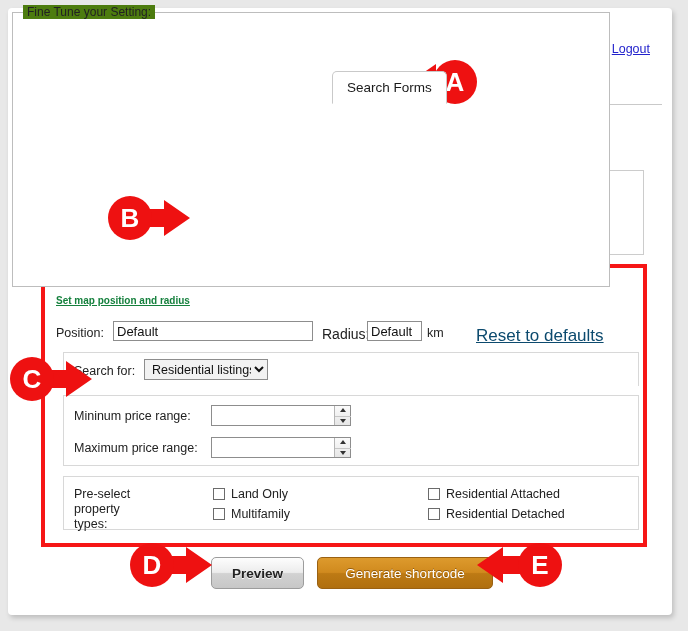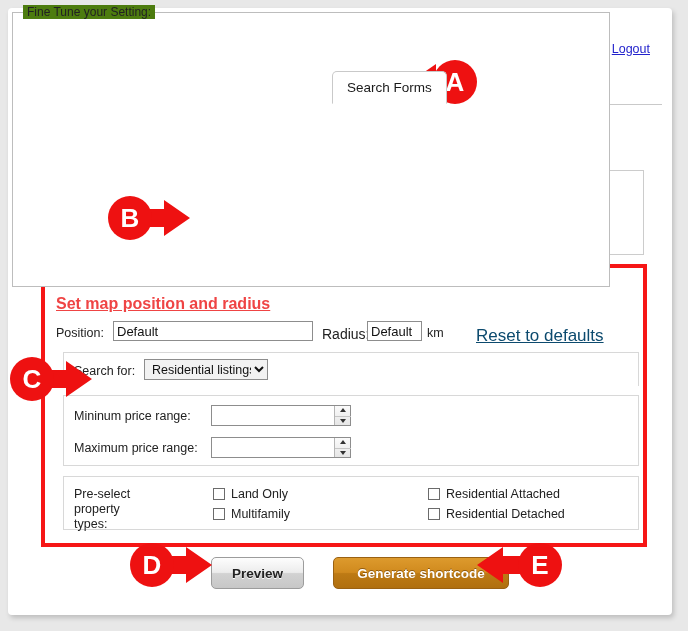--- a/index.html
+++ b/index.html
@@ -159,23 +159,23 @@
     background: #4d7c0f;
     padding: 0 4px;
     font-size: 12px;
     color: #222;
   }
 
   #map-link {
     position: absolute;
     left: 48px;
     top: 287px;
-    font-size: 16px;
+    font-size: 10px;
     font-weight: bold;
-    color: #ef4444;
+    color: #15803d;
     text-decoration: underline;
     cursor: pointer;
   }
 
   #position-label {
     position: absolute;
     left: 48px;
     top: 318px;
     font-size: 12.5px;
   }
@@ -387,29 +387,29 @@
     background: linear-gradient(to bottom, #fdfdfd 0%, #ececec 48%, #d2d2d2 52%, #c7c7c7 100%);
     font-size: 13.5px;
     font-weight: bold;
     color: #222;
     font-family: "Liberation Sans", sans-serif;
     cursor: pointer;
     text-shadow: 0 1px 0 #fff;
   }
   #generate-btn {
     position: absolute;
-    left: 325px;
+    left: 309px;
     top: 549px;
     width: 176px;
     height: 32px;
     border: 1px solid #9a6112;
     border-radius: 5px;
     background: linear-gradient(to bottom, #dd9a2d 0%, #d08a1e 48%, #bd7a14 52%, #b06f0f 100%);
     font-size: 13.5px;
-    font-weight: bold;
+    font-weight: normal;
     color: #ffffff;
     font-family: "Liberation Sans", sans-serif;
     cursor: pointer;
     text-shadow: 0 -1px 0 rgba(90,50,0,0.55);
   }
 
   
   #annotations {
     position: absolute;
     left: 0; top: 0;

